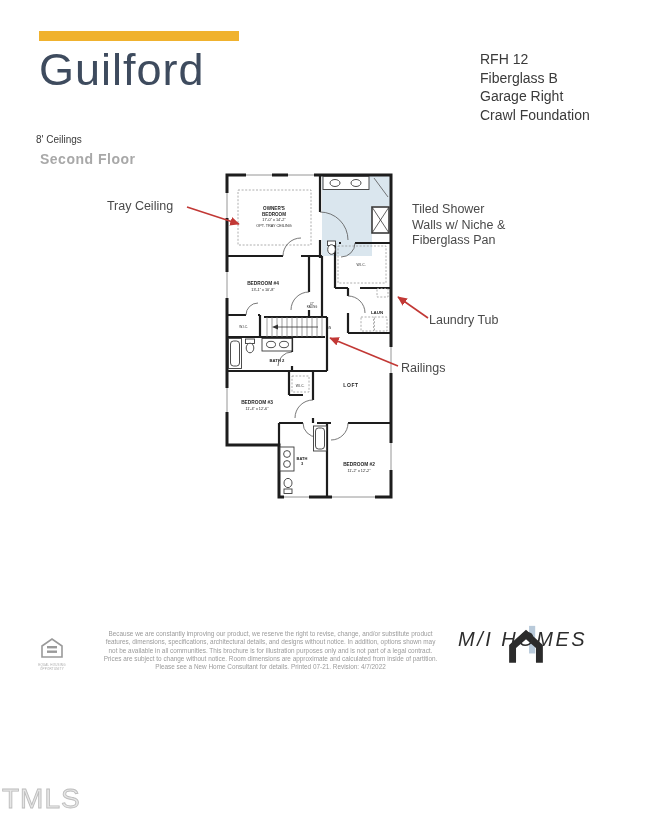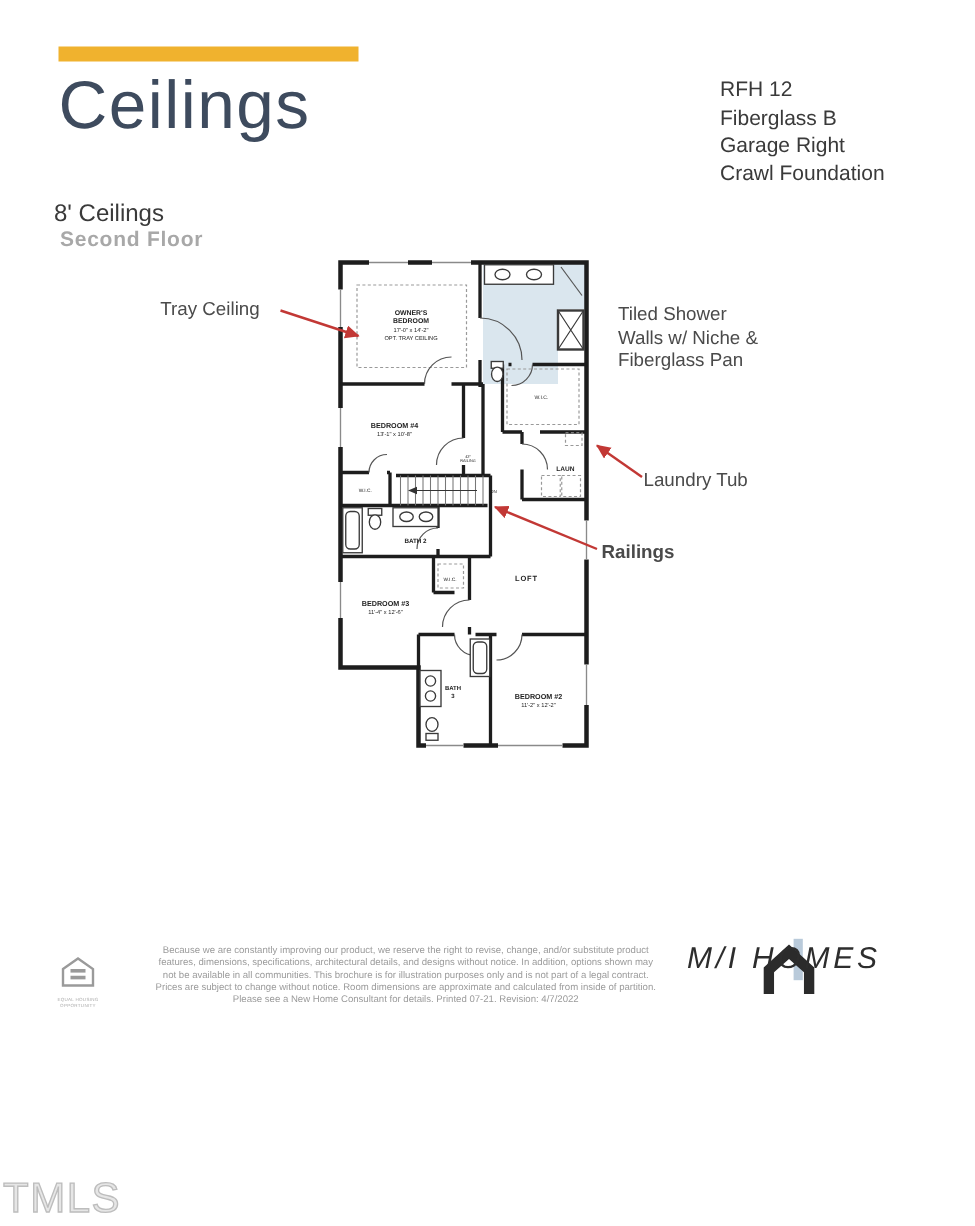--- a/index.html
+++ b/index.html
@@ -3,21 +3,21 @@
 <meta charset="utf-8">
 <style>
   html,body{margin:0;padding:0;background:#fff;}
   #page{position:relative;width:650px;height:817px;background:#ffffff;overflow:hidden;
         font-family:"Liberation Sans",sans-serif;}
 
   
   .accent-bar{position:absolute;left:39px;top:31px;width:200px;height:10px;background:#F0B22E;}
   .title{position:absolute;left:39px;top:44px;font-size:45px;color:#3E4B5E;letter-spacing:1px;}
   .subtitle{position:absolute;left:40px;top:114px;font-size:14px;font-weight:bold;color:#A8A8A8;letter-spacing:0.5px;margin-top:37px;}
-  .ceiling{position:absolute;left:36px;top:134px;font-size:16px;color:#3a3a3a;}
+  .ceiling{position:absolute;left:36px;top:134px;font-size:10px;color:#3a3a3a;}
   .spec{position:absolute;left:480px;top:50px;font-size:14px;color:#3a3a3a;line-height:18.5px;}
 
   
   #plan-svg{position:absolute;left:222px;top:168px;width:175px;height:335px;}
   text{font-family:"Liberation Sans",sans-serif;fill:#1f1f1f;}
   .room-name{font-weight:bold;}
 
   
   .callout{position:absolute;font-size:12.5px;color:#4a4a4a;line-height:15.5px;}
   .callout.right{text-align:center;}
@@ -33,21 +33,21 @@
               letter-spacing:2.5px;font-style:italic;}
   .watermark{position:absolute;left:2px;top:783px;font-size:28px;letter-spacing:1px;
              color:#e6e6e6;-webkit-text-stroke:0.9px #bdbdbd;}
 </style>
 </head>
 <body>
 
 <div id="page">
 
   <div class="accent-bar"></div>
-  <div class="title">Ceilings</div>
+  <div class="title">Guilford</div>
   <div class="subtitle">Second Floor</div>
   <div class="ceiling">8' Ceilings</div>
   <div class="spec">
     <div>RFH 12</div>
     <div>Fiberglass B</div>
     <div>Garage Right</div>
     <div>Crawl Foundation</div>
   </div>
 
   <svg id="plan-svg" viewBox="222 168 175 335">
@@ -171,21 +171,21 @@
     </g>
   </svg>
 
   <div class="callout right" style="left:96px;top:199px;width:88px;">Tray Ceiling</div>
   <div class="callout" style="left:412px;top:202px;width:110px;">
     <div>Tiled Shower</div>
     <div>Walls w/ Niche &amp;</div>
     <div>Fiberglass Pan</div>
   </div>
   <div class="callout" style="left:429px;top:313px;">Laundry Tub</div>
-  <div class="callout" style="left:401px;top:361px;font-weight:bold;">Railings</div>
+  <div class="callout" style="left:401px;top:361px;">Railings</div>
 
   <svg id="arrow-overlay" viewBox="0 0 650 817">
     <defs>
       <marker id="ah" markerWidth="8" markerHeight="8" refX="5.5" refY="2.75" orient="auto">
         <path d="M0,0 L6,2.75 L0,5.5 Z" fill="#C23835"></path>
       </marker>
     </defs>
     <g stroke="#C23835" stroke-width="1.6" fill="none">
       <path d="M187,207 L239,224" marker-end="url(#ah)"></path>
       <path d="M428,318 L398,297" marker-end="url(#ah)"></path>

